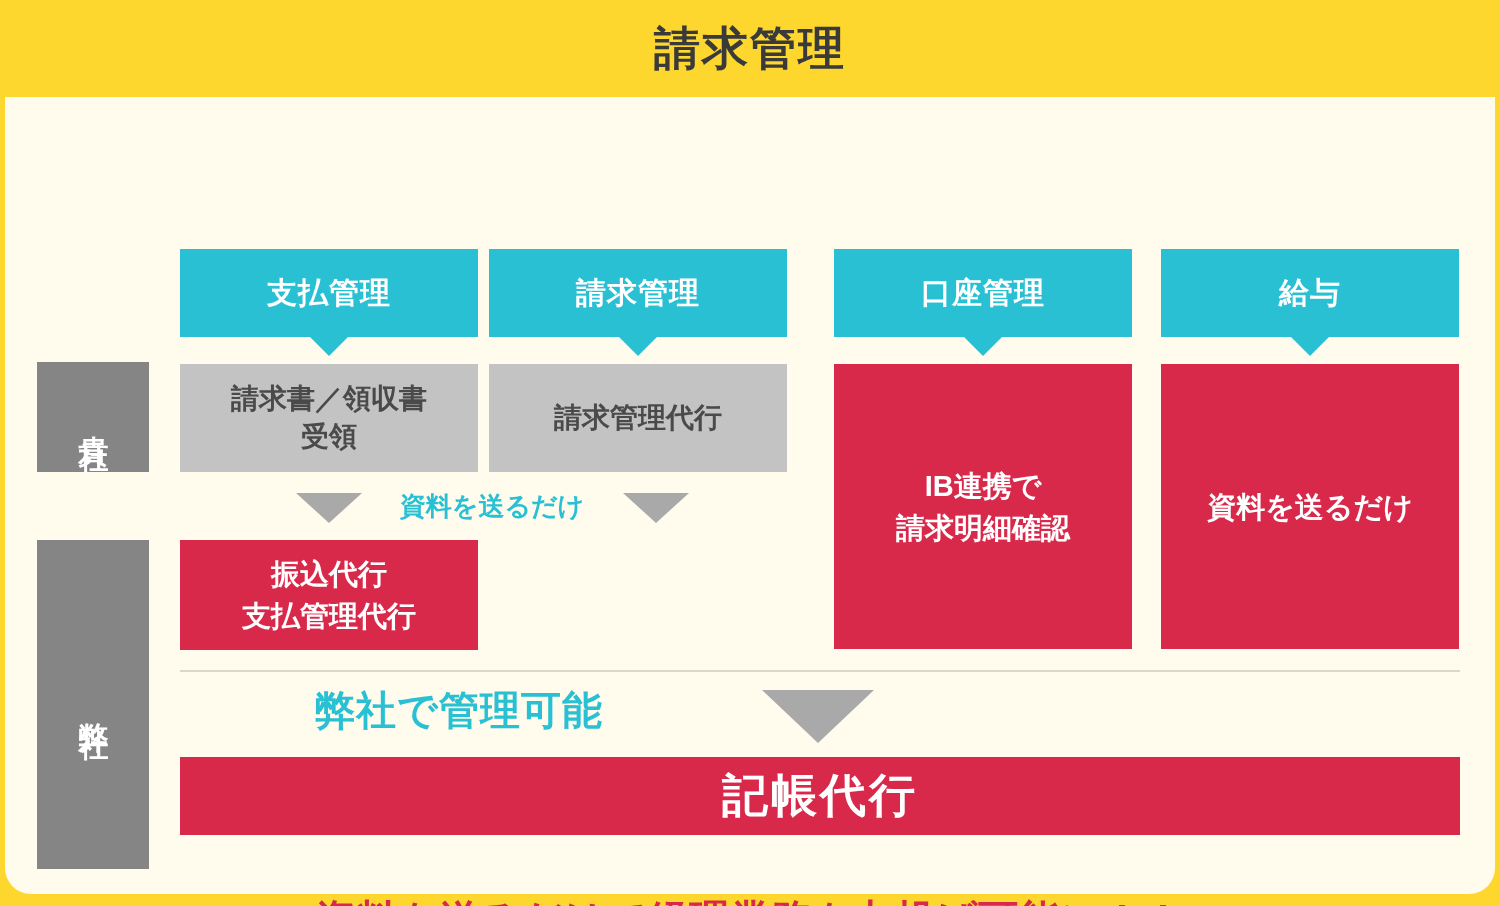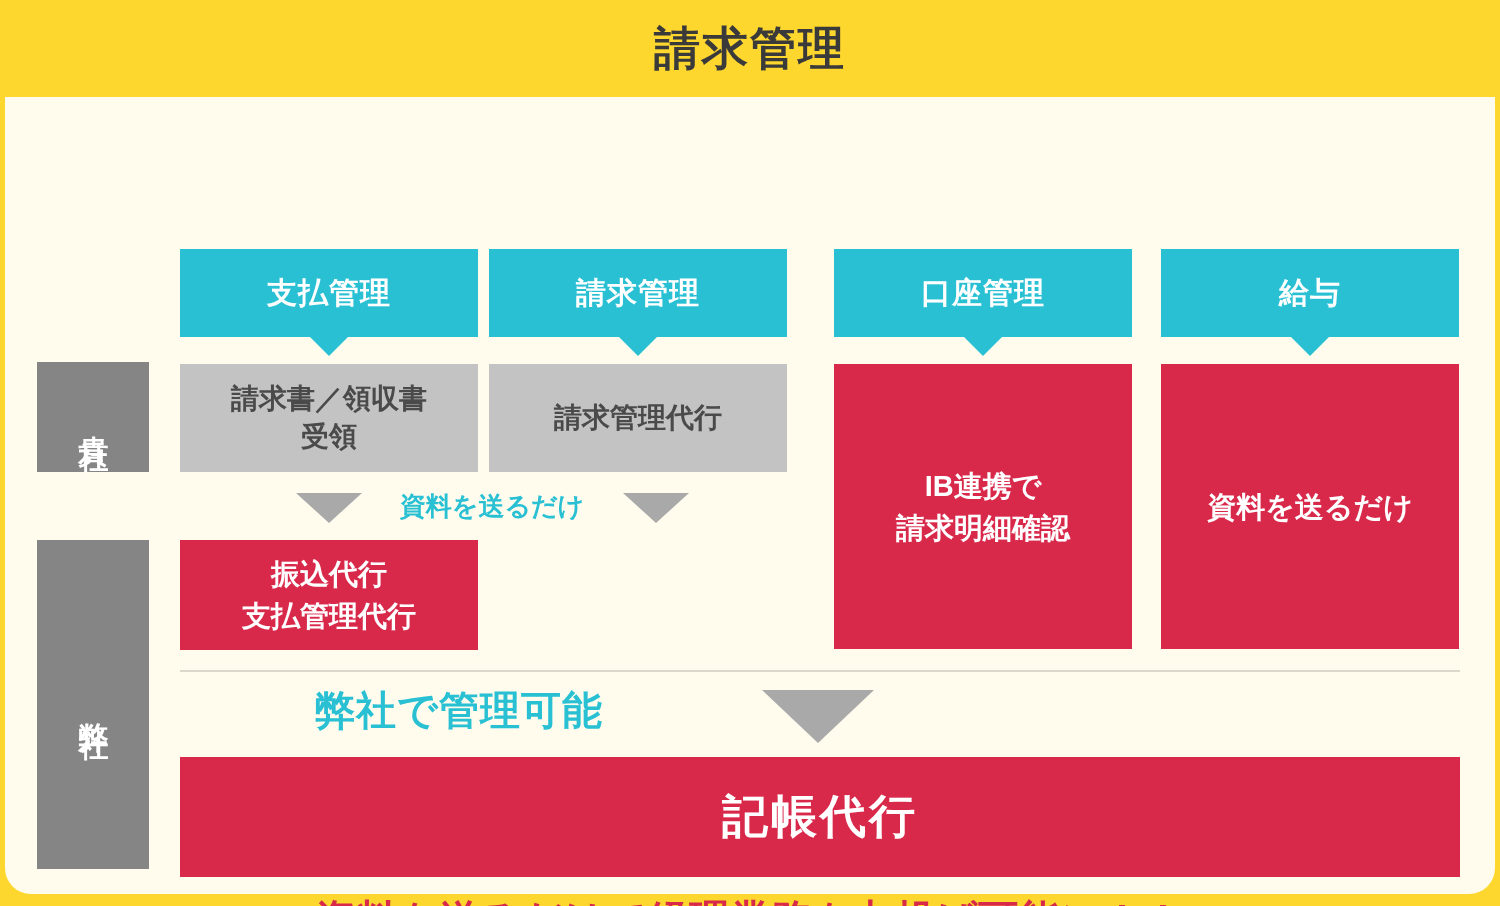--- a/index.html
+++ b/index.html
@@ -142,21 +142,21 @@
     width: 0; height: 0;
     border-left: 56px solid transparent;
     border-right: 56px solid transparent;
     border-top: 53px solid var(--arrow-gray, #A9A9A9);
   }
 
   
   .book-bar {
     position: absolute;
     left: 175px; top: 660px;
-    width: 1280px; height: 120px;
+    width: 1280px; height: 78px;
     background: var(--accent-red, #D9294B);
     color: #fff;
     font-weight: bold;
     font-size: 46px;
     display: flex; align-items: center; justify-content: center;
     letter-spacing: 3px;
   }
 
   
   .bottom-msg {

